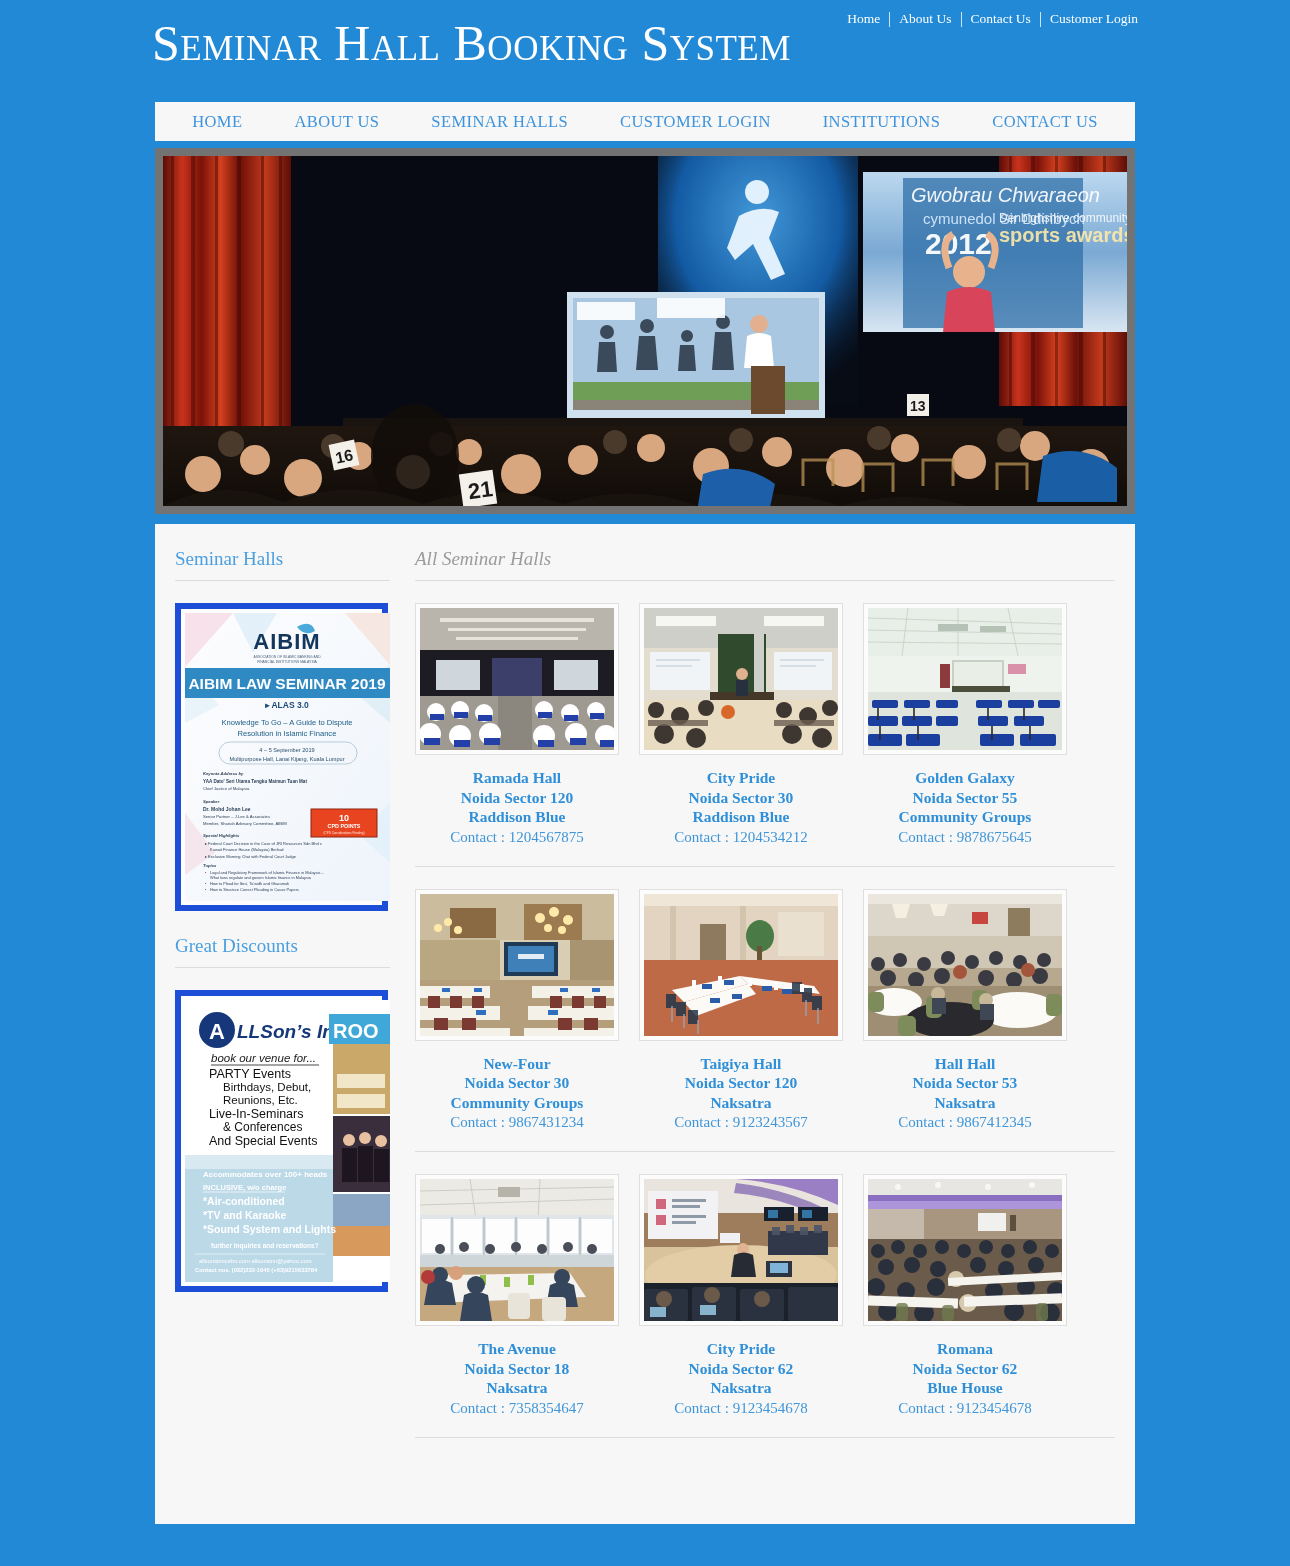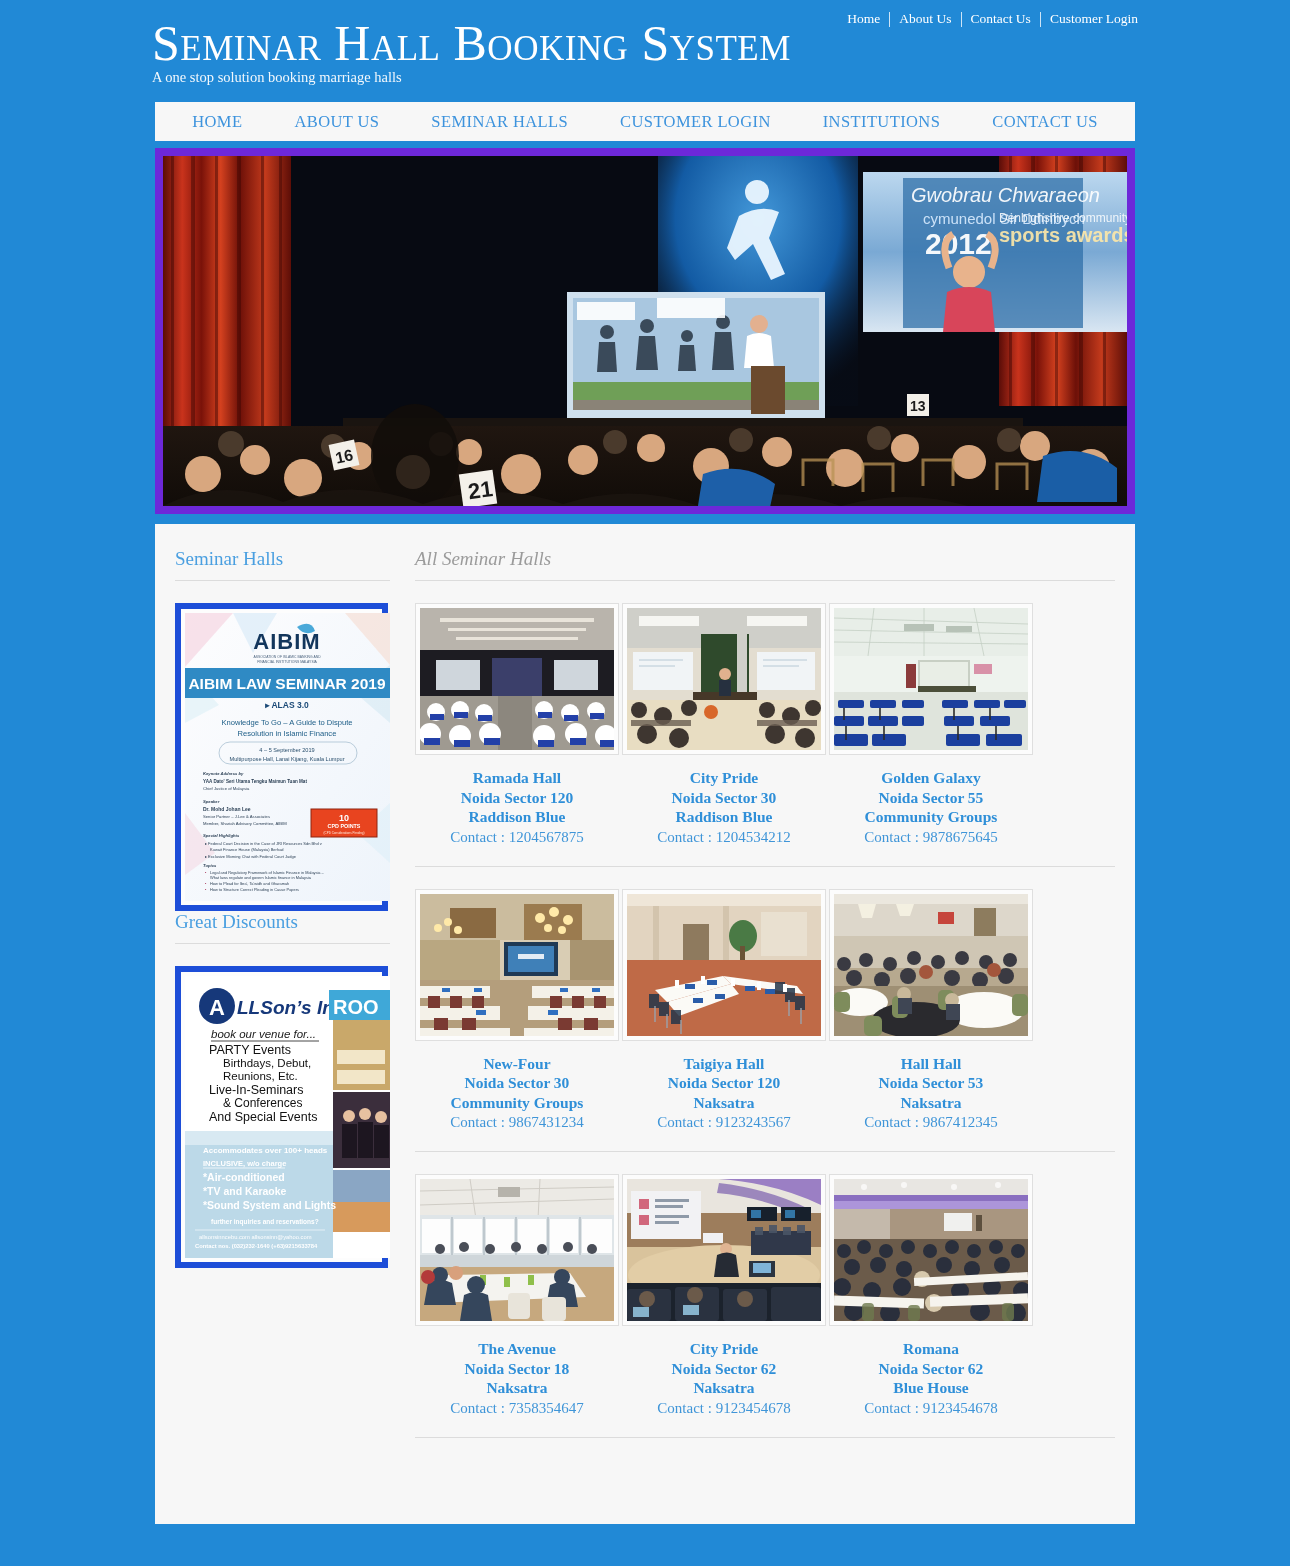--- a/index.html
+++ b/index.html
@@ -44,21 +44,21 @@
   .mainnav a {
     color:#3d93dd; text-decoration:none;
     font-family:"Liberation Serif", serif;
     font-size:16.5px; letter-spacing:.4px;
     padding: 0 26px; white-space:nowrap;
   }
 
   
   .hero-wrap {
     position:absolute; left:155px; top:148px; width:980px; height:366px;
-    background:#6d28d9; padding:8px;
+    background:#737373; padding:8px;
   }
   .hero { position:relative; width:964px; height:350px; overflow:hidden; background:#0a0a12; }
   .hero svg { display:block; }
 
   
   .content {
     position:absolute; left:155px; top:524px; width:980px; height:1000px;
     background:#f7f7f7;
   }
   .col-left { position:absolute; left:20px; top:24px; width:215px; }
@@ -70,21 +70,21 @@
     padding-bottom:10px; border-bottom:1px solid #dcdcdc;
   }
   .sec-head.gray { color:#9b9b9b;font-style:italic; }
 
   .ad-box {
     margin-top:22px; background:#fdfdfd; border:6px solid #1d4ed8;
     padding:4px; width:213px;
   }
   .ad-box svg { display:block; }
 
-  .grid-row { display:flex; gap:3px; margin-bottom:0; }
+  .grid-row { display:flex; gap:20px; margin-bottom:0; }
   .card { width:204px; }
   .card .thumb {
     width:204px; height:152px; background:#fcfcfc;
     border:1px solid #dfdfdf; padding:4px; overflow:hidden;
   }
   .card .thumb svg { display:block; }
   .card .meta { text-align:center; padding-top:13px; }
   .card .meta .ln {
     font-family:"Liberation Serif", serif;
     font-size:15.5px; font-weight:bold; color:#2f8fd8; line-height:19.5px;
@@ -105,21 +105,20 @@
     <span class="sep"></span>
     <a href="#">About Us</a>
     <span class="sep"></span>
     <a href="#">Contact Us</a>
     <span class="sep"></span>
     <a href="#">Customer Login</a>
   </div>
 
   <div class="brand">
     <h1>Seminar Hall Booking System</h1>
-    <div class="tag">A one stop solution booking marriage halls</div>
   </div>
 
   <div class="mainnav">
     <a href="#">HOME</a>
     <a href="#">ABOUT US</a>
     <a href="#">SEMINAR HALLS</a>
     <a href="#">CUSTOMER LOGIN</a>
     <a href="#">INSTITUTIONS</a>
     <a href="#">CONTACT US</a>
   </div>
@@ -341,21 +340,21 @@
             <text x="25" y="278" font-size="3.9">How to Structure Correct Pleading in Cause Papers</text>
           </g>
 
           <rect x="126" y="196" width="66" height="28" fill="#e8441f" stroke="#8e2410" stroke-width="1"></rect>
           <text x="159" y="208" text-anchor="middle" font-family="Liberation Sans, sans-serif" font-size="9" font-weight="bold" fill="#ffffff">10</text>
           <text x="159" y="215" text-anchor="middle" font-family="Liberation Sans, sans-serif" font-size="5.4" font-weight="bold" fill="#ffffff">CPD POINTS</text>
           <text x="159" y="221" text-anchor="middle" font-family="Liberation Sans, sans-serif" font-size="3" fill="#ffe6d8">(CPD Considerations Pending)</text>
         </svg>
       </div>
 
-      <div class="sec-head" style="">Great Discounts</div>
+      <div class="sec-head" style="margin-top:24px">Great Discounts</div>
 
       <div class="ad-box">
         <svg width="205" height="282" viewBox="0 0 205 282">
           <rect width="205" height="282" fill="#ffffff"></rect>
 
           <rect x="148" y="42" width="57" height="72" fill="#c9a86a"></rect>
           <g fill="#f2e6c8">
               <rect x="152" y="74" width="48" height="14"></rect>
               <rect x="152" y="94" width="48" height="14"></rect>
             </g>

